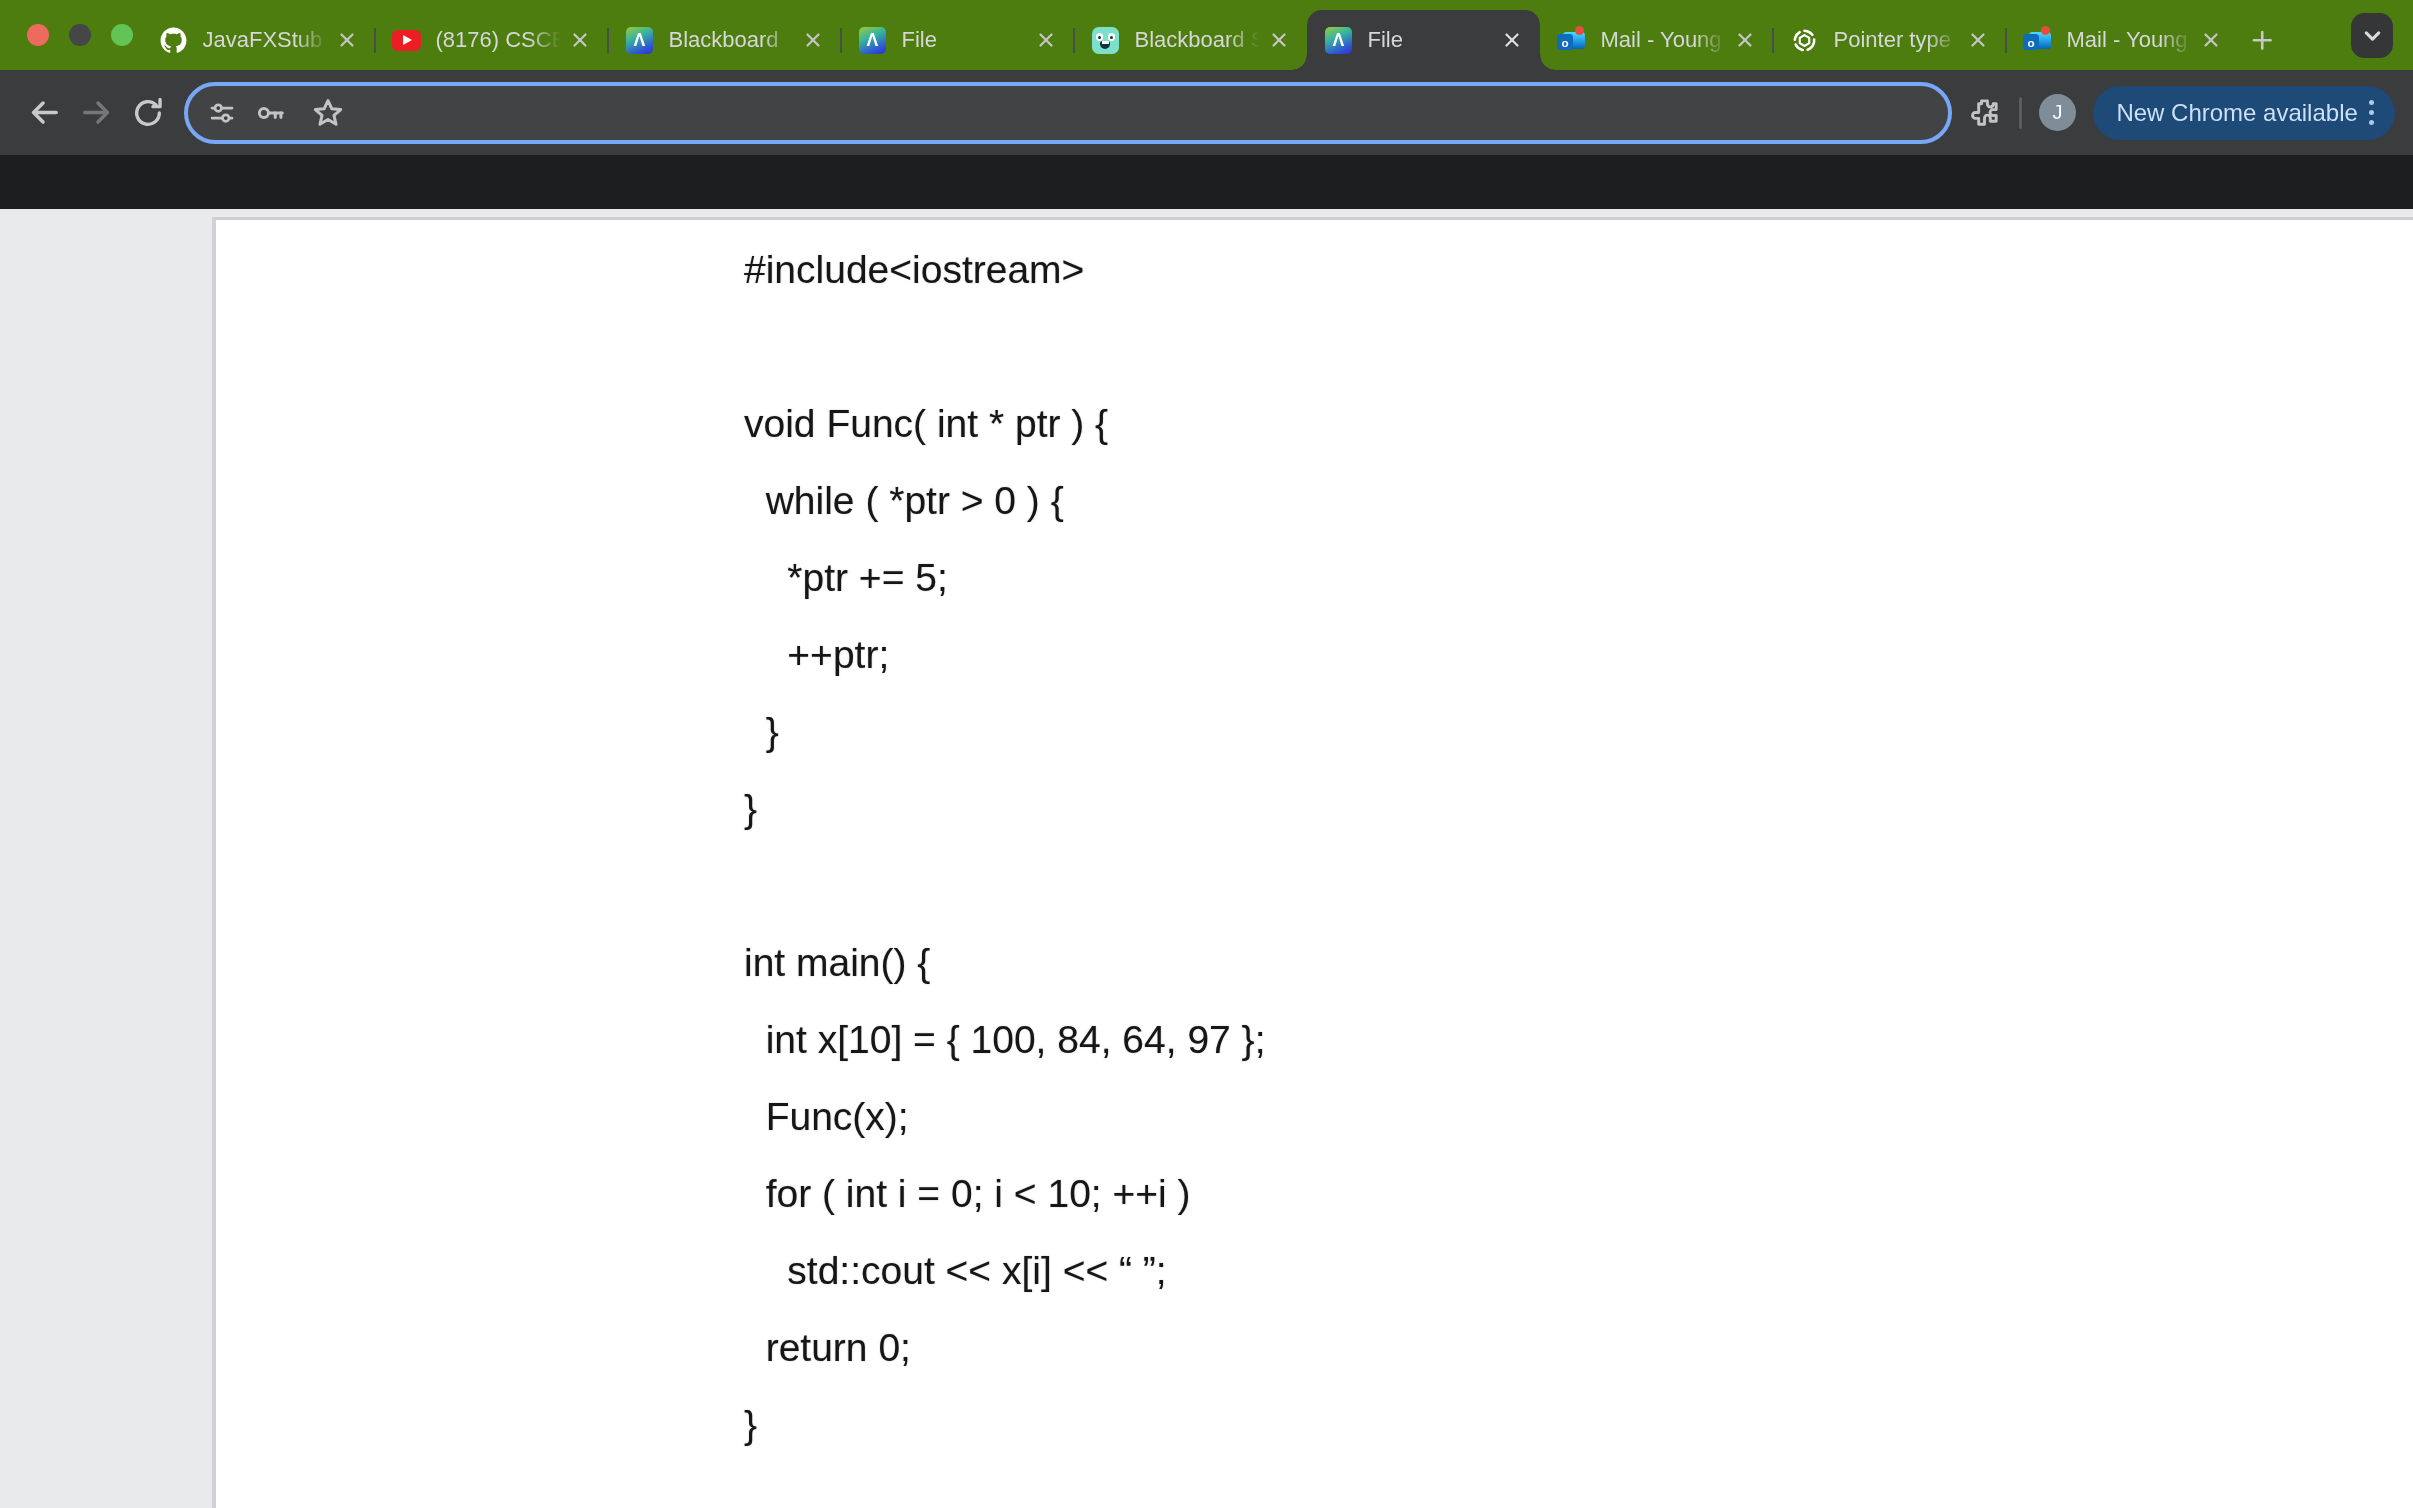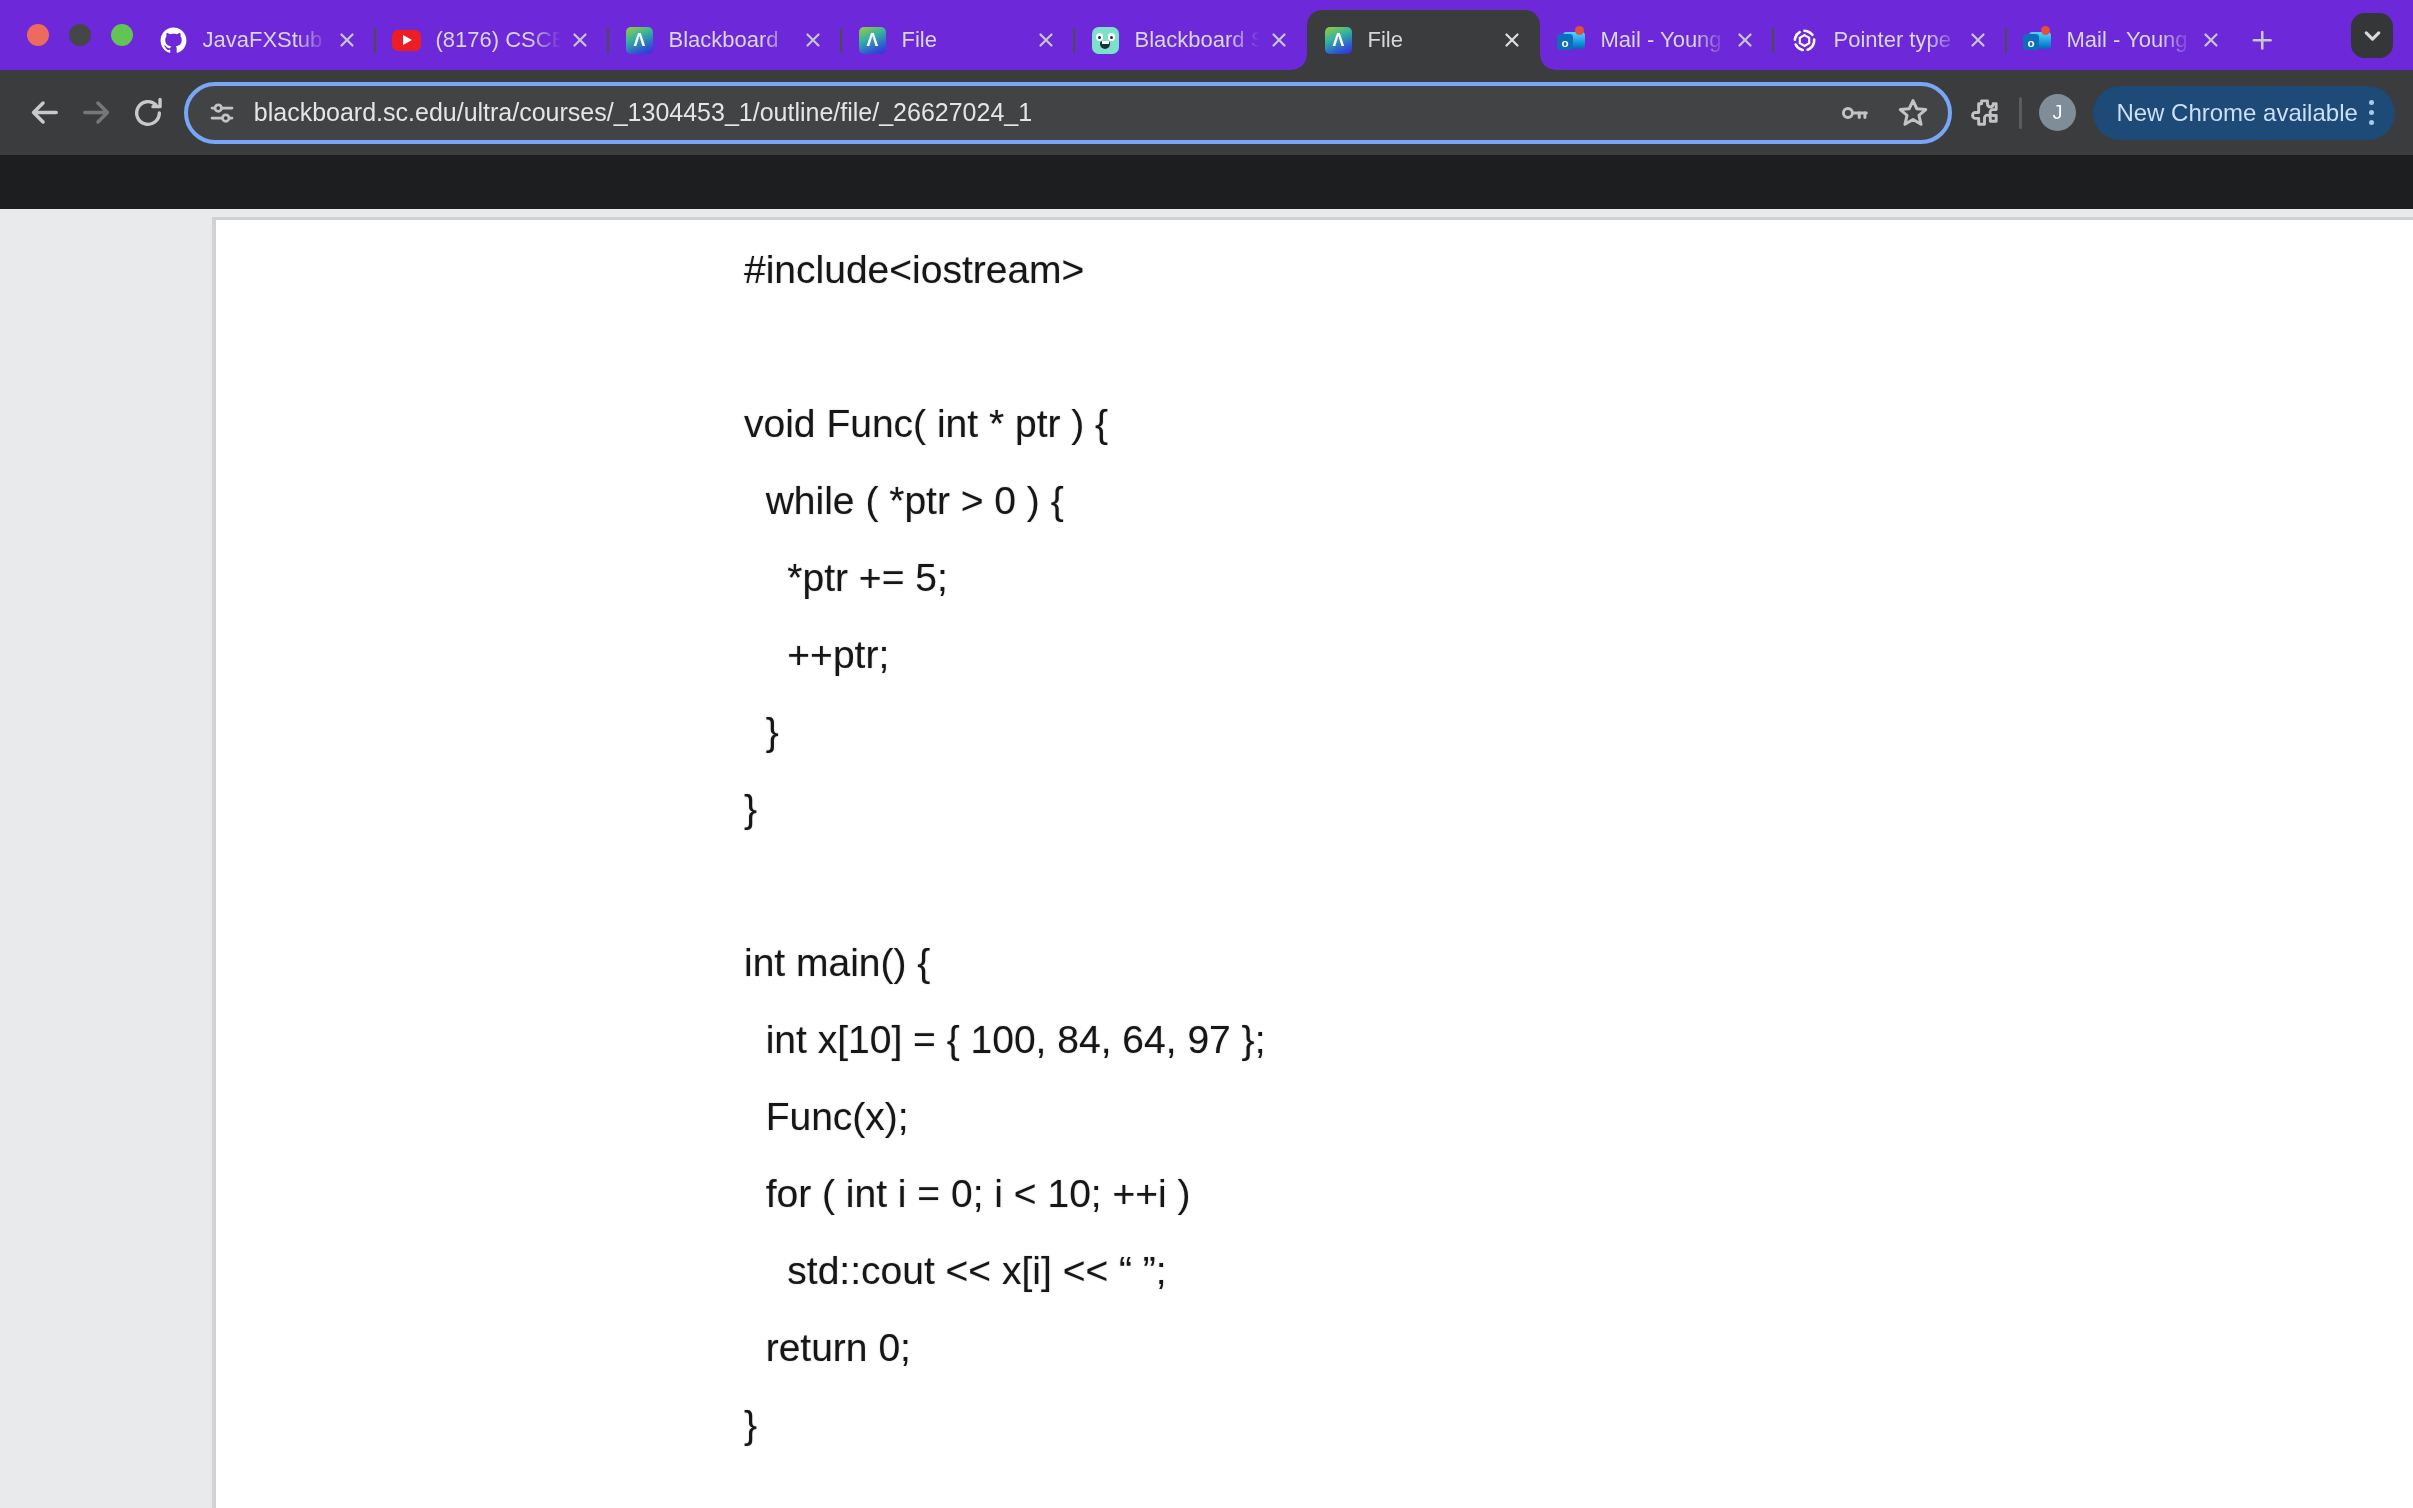--- a/index.html
+++ b/index.html
@@ -1,21 +1,21 @@
 <!DOCTYPE html>
 <html style="font-size:13.4px"><head>
 <meta charset="utf-8">
 <style>
   * { box-sizing: border-box; margin: 0; padding: 0; }
   html, body { width: 2413px; height: 1508px; overflow: hidden; background: #1d1e1f;
     font-family: "Liberation Sans", sans-serif; }
   .window { position: absolute; inset: 0; }
 
   
-  .tabstrip { position: absolute; left: 0; top: 0; width: 2413px; height: 70px; background: #6d28d9; }
+  .tabstrip { position: absolute; left: 0; top: 0; width: 2413px; height: 70px; background: #4d7c0f; }
   .traffic-lights { position: absolute; left: 27px; top: 24px; display: flex; gap: 20px; }
   .traffic { width: 22px; height: 22px; border-radius: 50%; }
   .t-close { background: #ed6a5f; }
   .t-min   { background: #44454 6; background: #454647; }
   .t-zoom  { background: #61c454; }
 
   .tabs { position: absolute; left: 142px; top: 0; height: 70px; display: flex; align-items: flex-end; }
   .tab { position: relative; width: 233px; height: 60px; display: flex; align-items: center;
          padding: 0 13.4px 0 17px; color: #d6d7d8; }
   .tab.has-sep::before { content: ""; position: absolute; left: -0.8px; top: 18.4px; width: 1.7px; height: 25px;
@@ -284,21 +284,20 @@
 
     <div class="urlbar">
       <span class="url-tune">
         <svg width="30" height="30" viewBox="0 0 24 24" fill="none" stroke="#c2c3c5" stroke-width="2.2" stroke-linecap="round">
             <line x1="4" y1="8" x2="20" y2="8"></line>
             <circle cx="9" cy="8" r="2.6" fill="#3b3c3e"></circle>
             <line x1="4" y1="16" x2="20" y2="16"></line>
             <circle cx="15" cy="16" r="2.6" fill="#3b3c3e"></circle>
           </svg>
       </span>
-      <span class="url-text">blackboard.sc.edu/ultra/courses/_1304453_1/outline/file/_26627024_1</span>
       <span class="url-icons">
         <span>
           <svg width="34" height="34" viewBox="0 0 24 24" fill="none" stroke="#c2c3c5" stroke-width="2.1" stroke-linecap="round">
               <circle cx="7" cy="12" r="3.2"></circle>
               <line x1="10.2" y1="12" x2="20" y2="12"></line>
               <line x1="15" y1="12" x2="15" y2="15.2"></line>
               <line x1="19" y1="12" x2="19" y2="15.2"></line>
             </svg>
         </span>
         <span>

